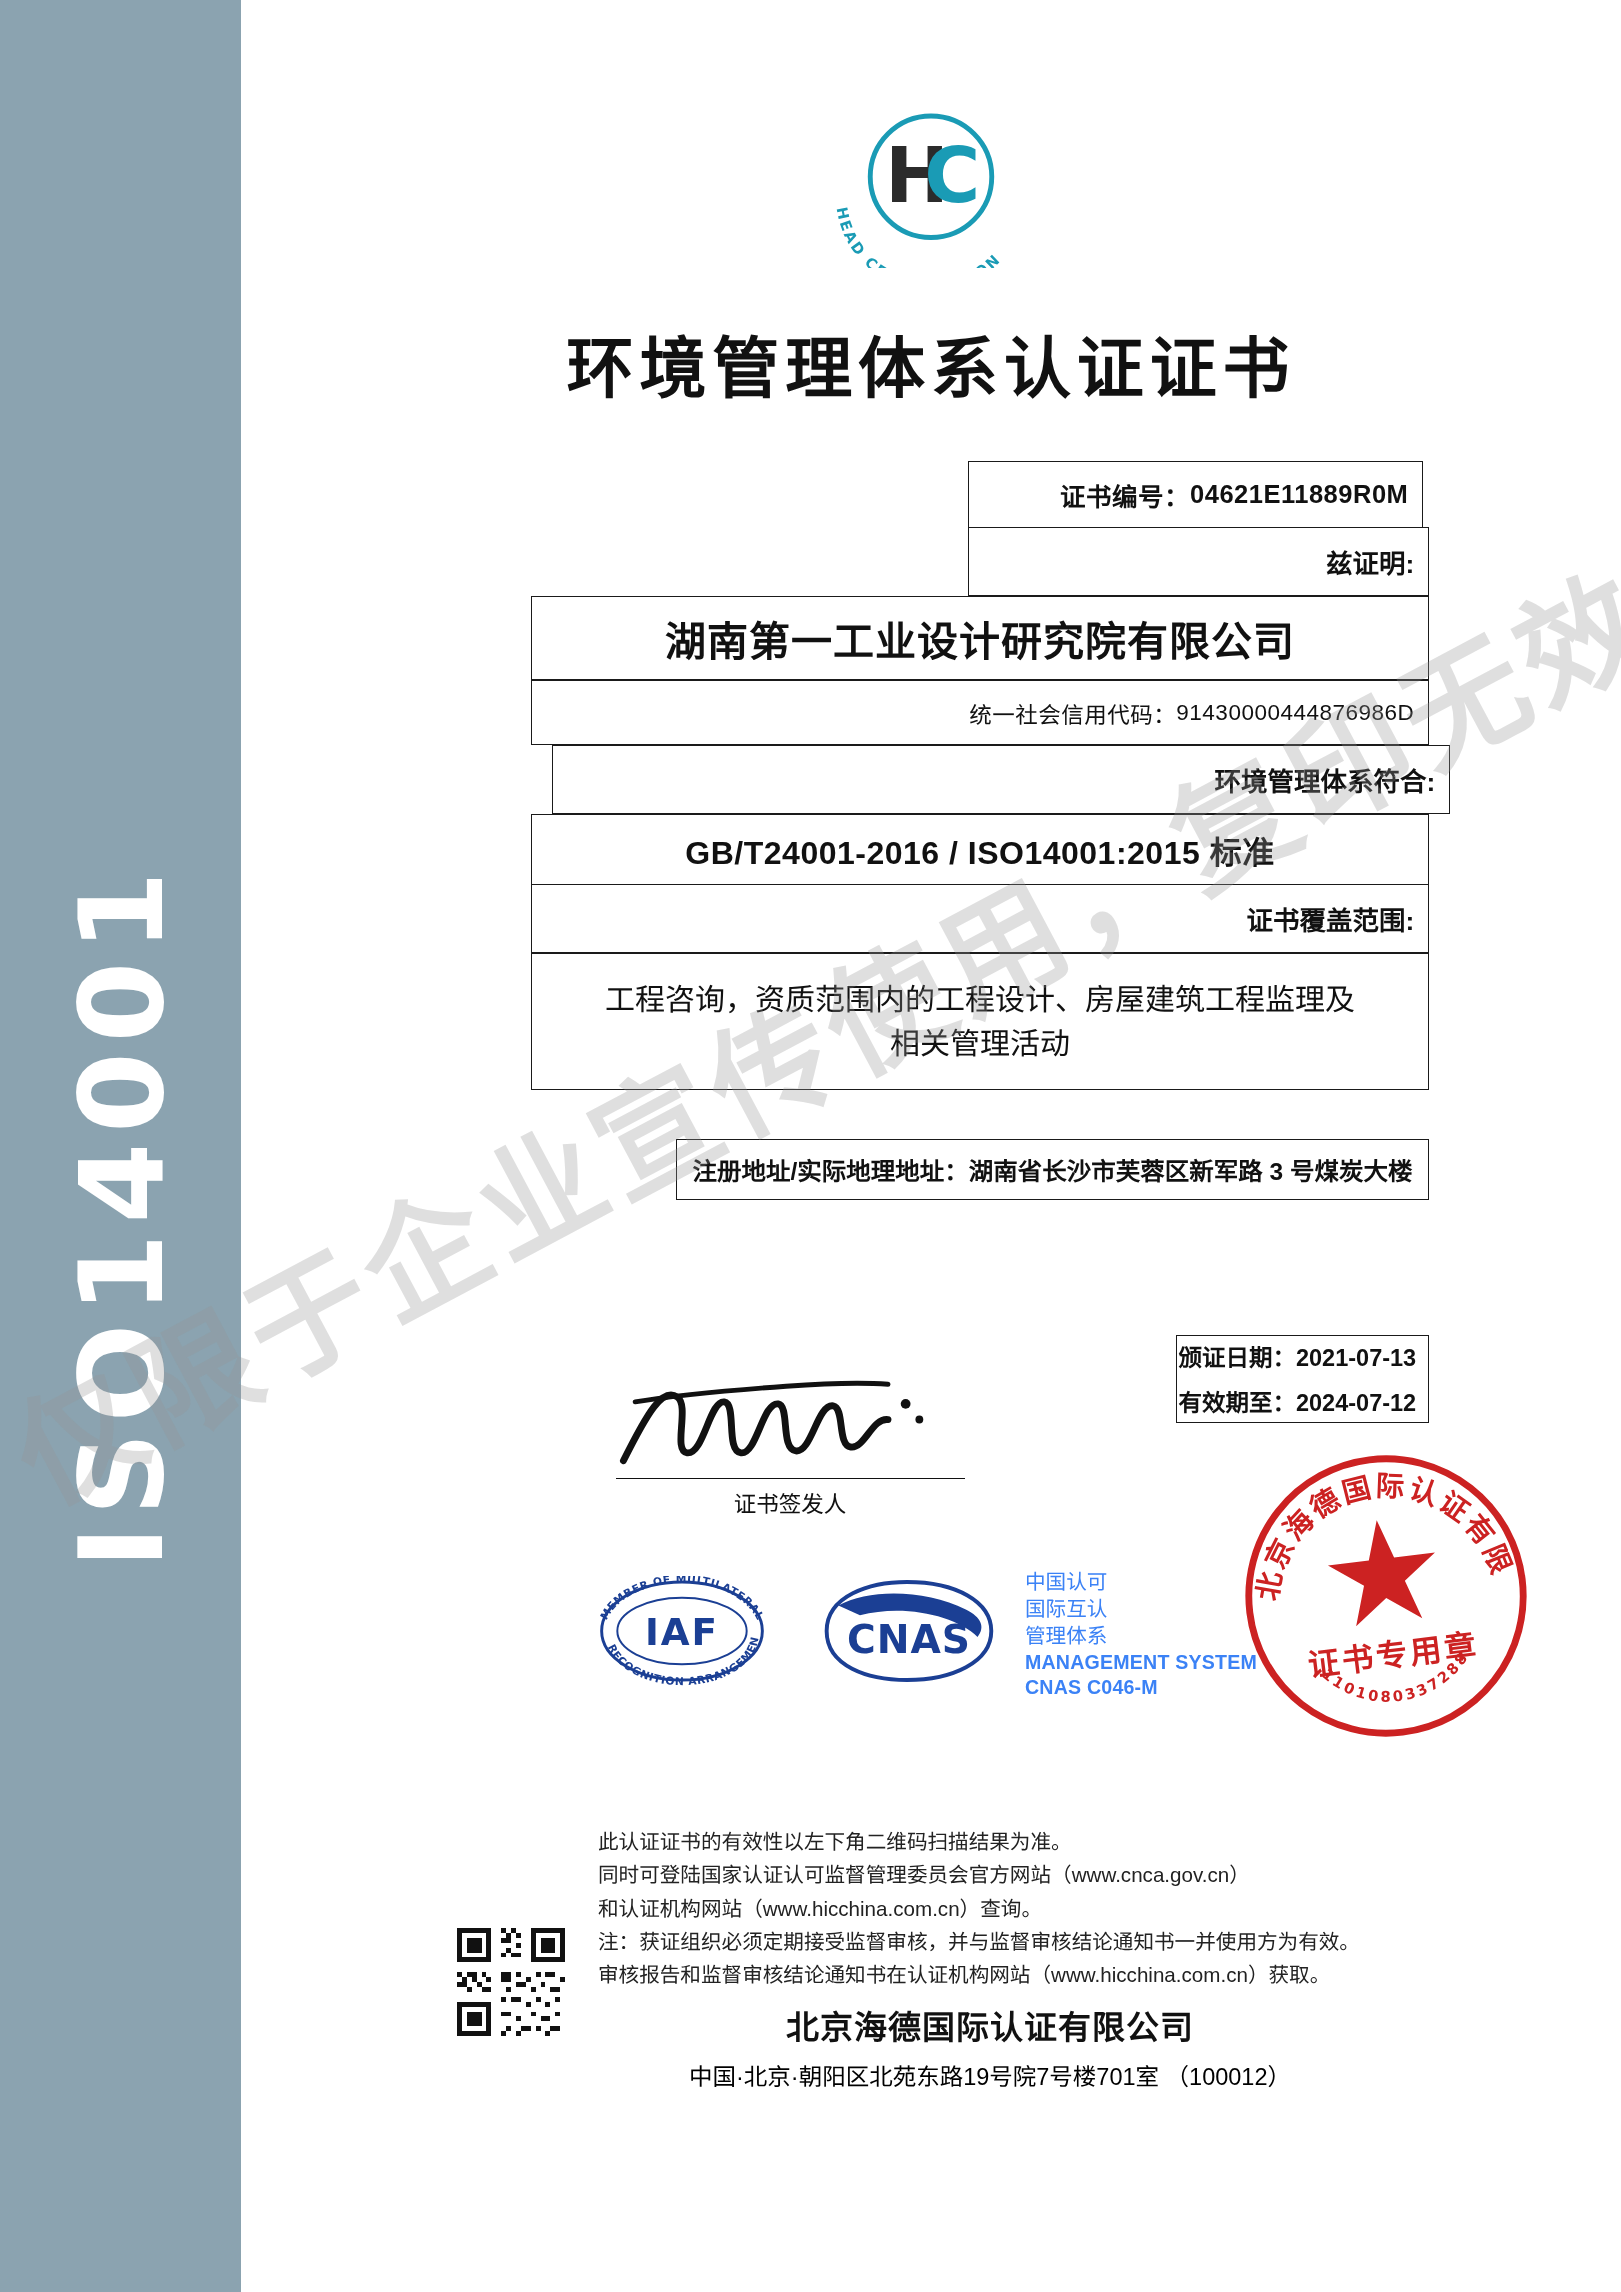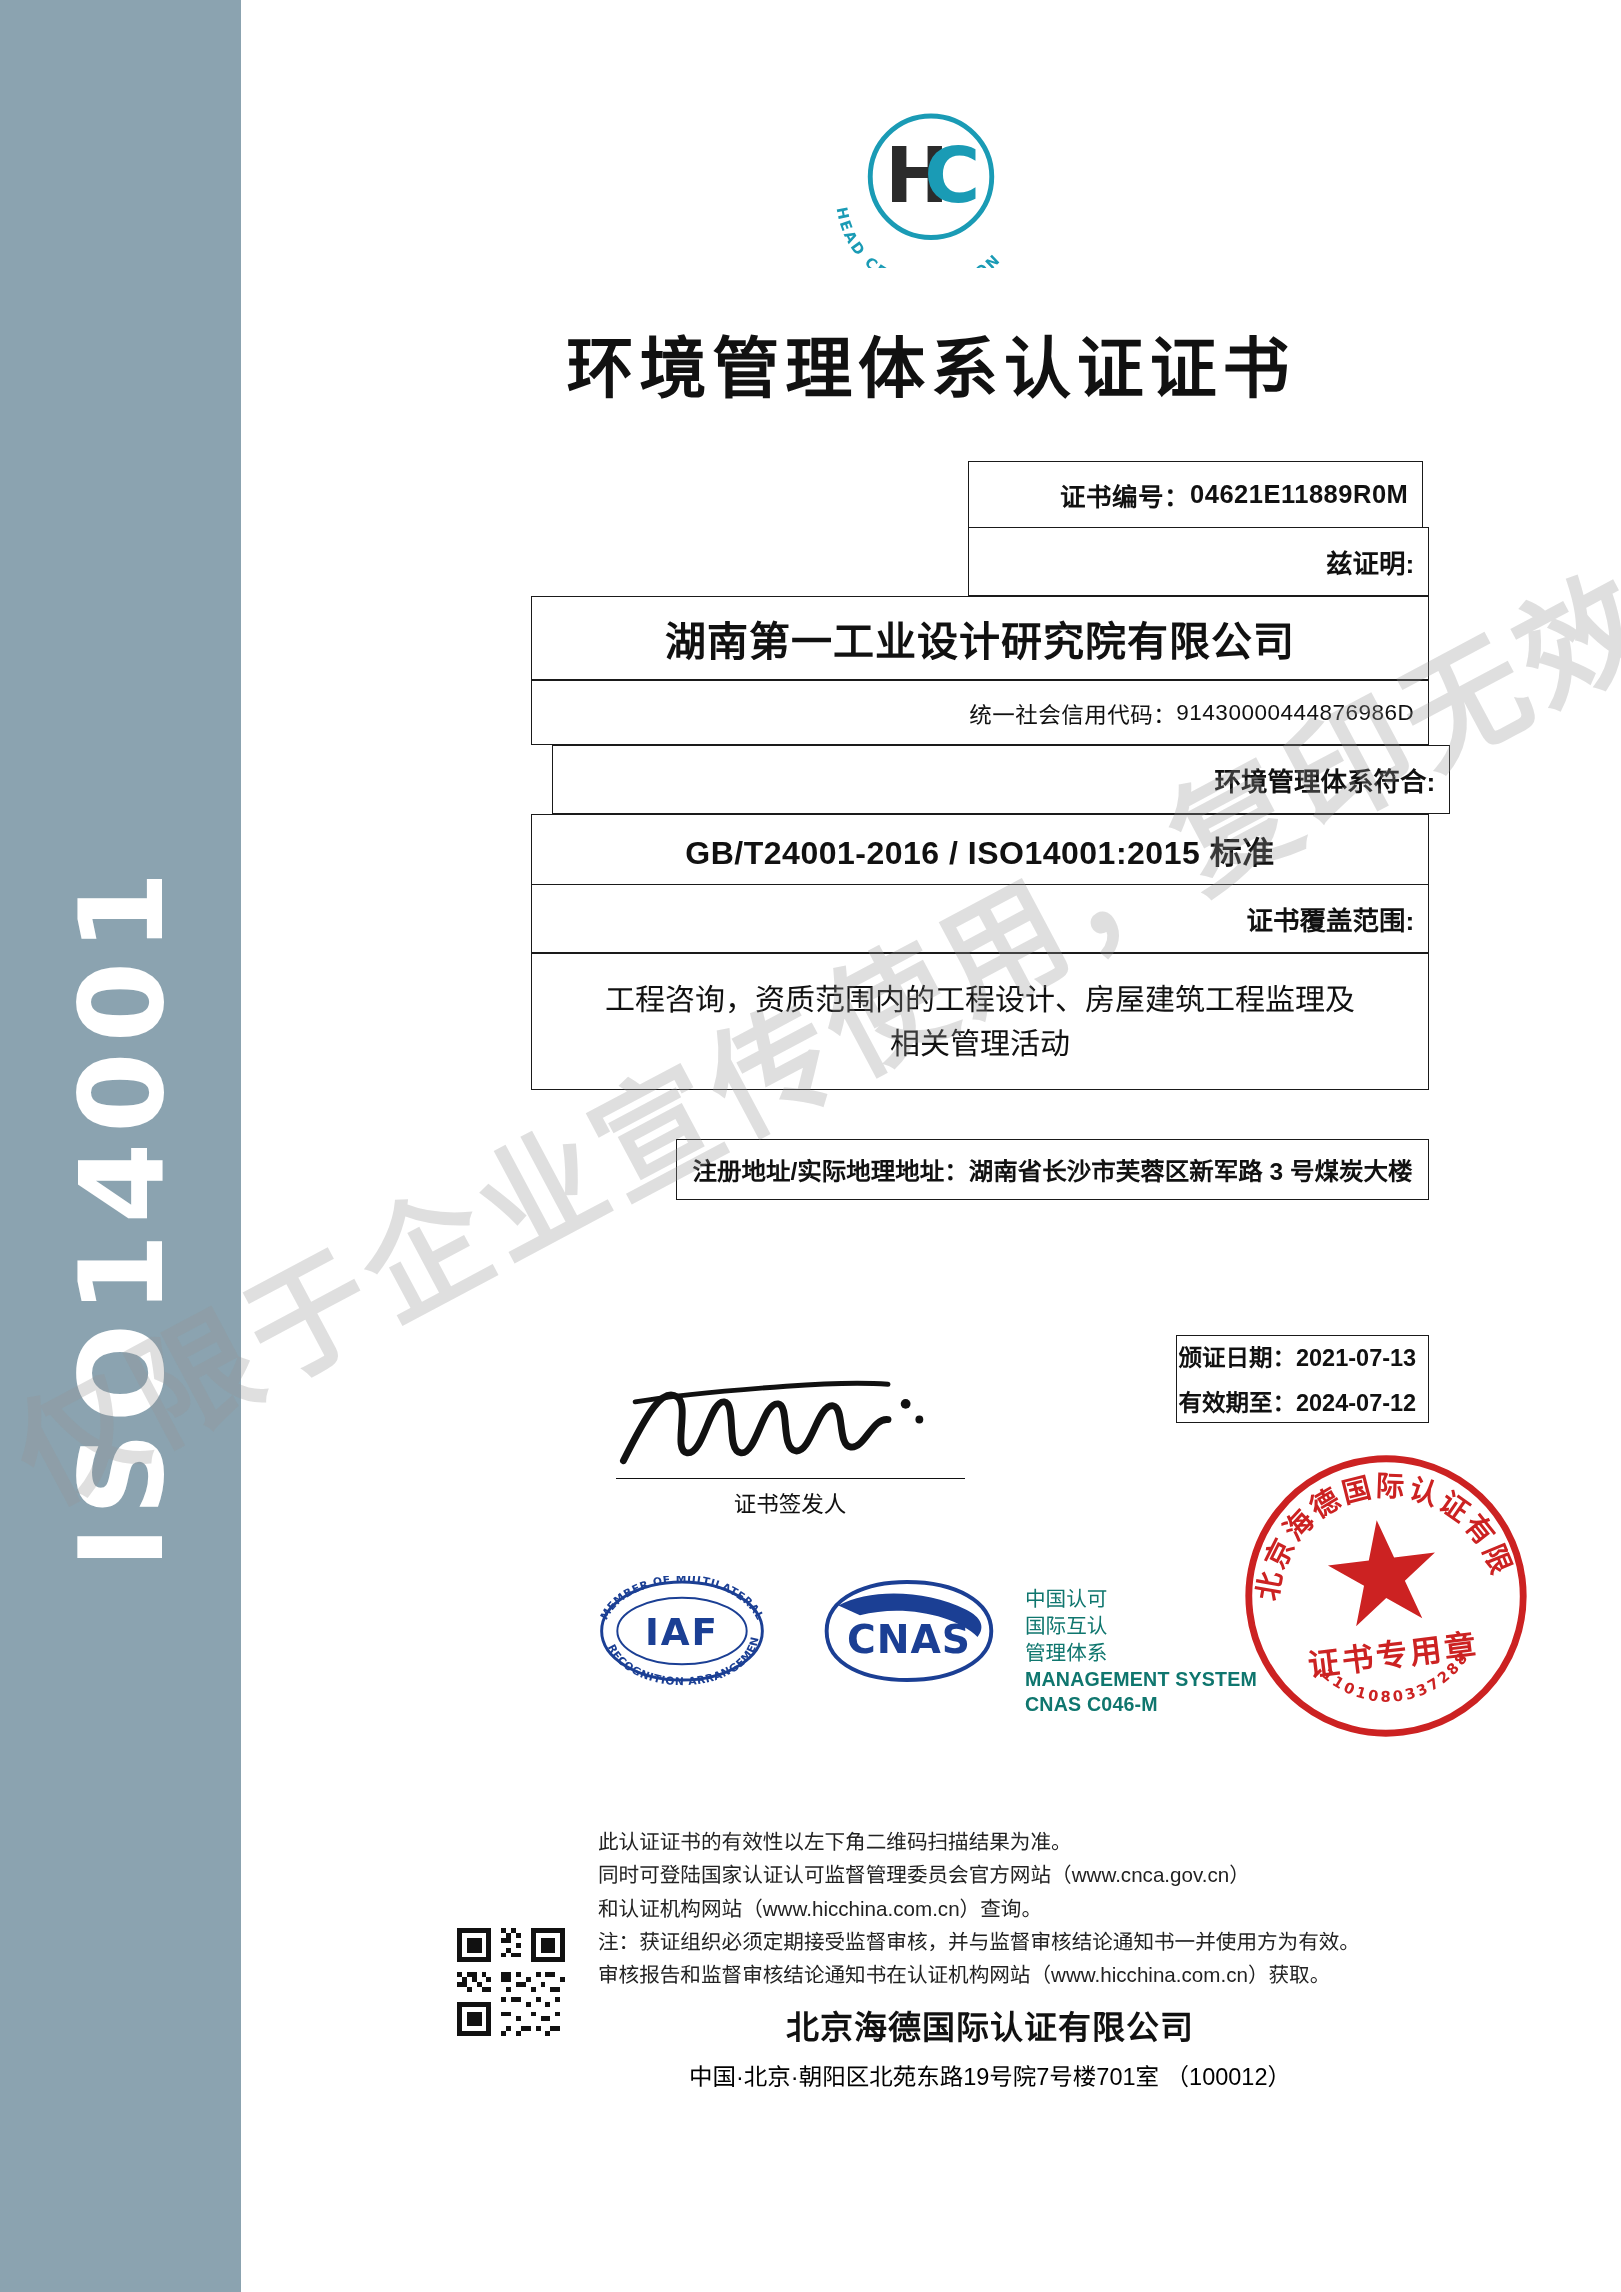--- a/index.html
+++ b/index.html
@@ -256,24 +256,24 @@
   .cnas-mark {
     position: absolute;
     left: 245px;
     top: 7.8px;
     width: 196px;
     height: 110px;
   }
   .cnas-text {
     position: absolute;
     left: 461px;
-    top: 17px;
+    top: 0px;
     width: 255px;
     font-size: 20.6px;
-    color: #0f766e;
+    color: #3b82f6;
     line-height: 1.32;
   }
   .cnas-text .en {
     font-weight: bold;
     font-size: 19.6px;
     letter-spacing: 0.2px;
   }
 
   
   .seal {

